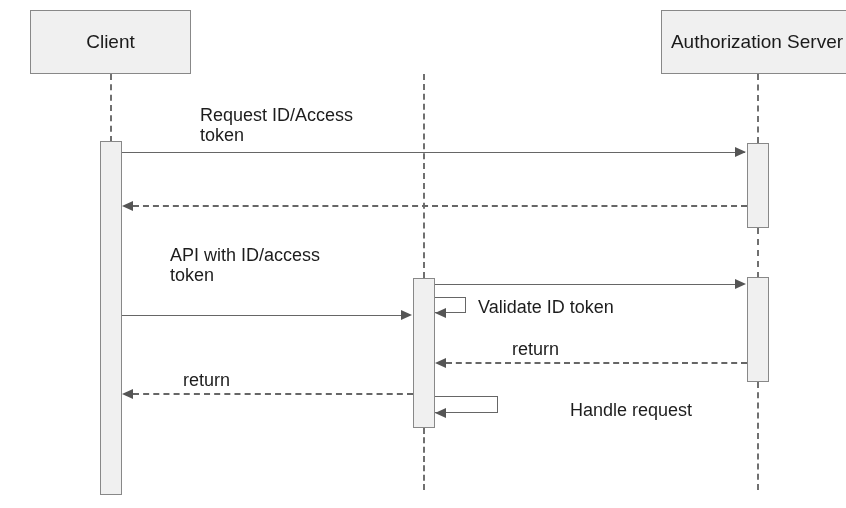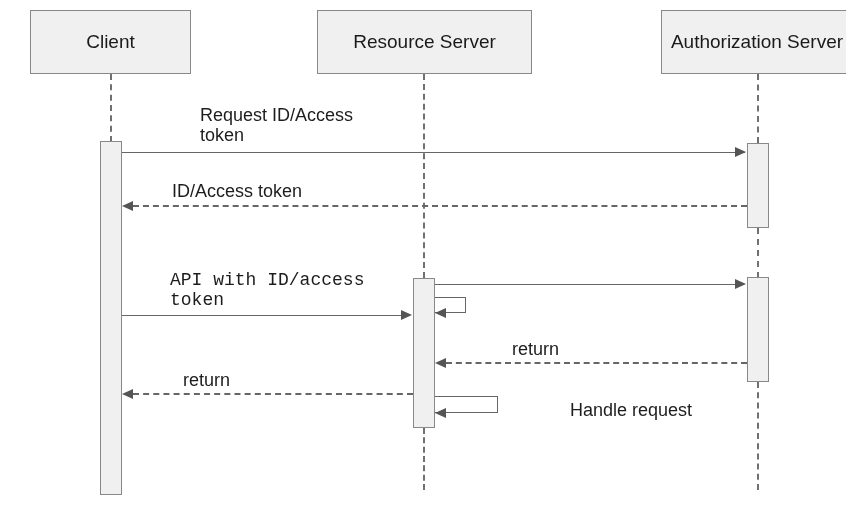--- a/index.html
+++ b/index.html
@@ -86,23 +86,20 @@
 </style>
 </head>
 <body>
 
 <div id="canvas">
 
   <div class="lifeline-box" style="left:10px; top:10px; width:161px; height:64px;">
     <span>Client</span>
   </div>
 
-  <div class="lifeline-box" style="left:297px; top:10px; width:215px; height:64px;">
-    <span>Resource Server</span>
-  </div>
 
   <div class="lifeline-box" style="left:641px; top:10px; width:192px; height:64px;">
     <span>Authorization Server</span>
   </div>
 
   <div class="lifeline" style="left:90px; top:74px; height:68px;"></div>
   <div class="lifeline" style="left:403px; top:74px; height:204px;"></div>
   <div class="lifeline" style="left:403px; top:428px; height:62px;"></div>
   <div class="lifeline" style="left:737px; top:74px; height:69px;"></div>
   <div class="lifeline" style="left:737px; top:228px; height:50px;"></div>
@@ -114,34 +111,34 @@
 
   <div class="activation" style="left:393px; top:278px; width:22px; height:150px;"></div>
 
   <div class="activation" style="left:727px; top:277px; width:22px; height:105px;"></div>
 
   <div class="msg-label" style="left:180px; top:105px; width:250px;">Request ID/Access
 token</div>
   <div class="msg-line solid" style="left:102px; top:152px; width:623px;"></div>
   <div class="arrow-right" style="left:715px; top:147px;"></div>
 
-  <div class="msg-label" style="left:152px; top:181px; width:250px;">ID/Access token</div>
   <div class="msg-line dashed" style="left:113px; top:205px; width:614px;"></div>
   <div class="arrow-left" style="left:102px; top:201px;"></div>
 
-  <div class="msg-label" style="left:150px; top:270px; width:250px;font-family:Liberation Mono, monospace;">API with ID/access
+  <div class="msg-label" style="left:150px; top:245px; width:250px;">API with ID/access
 token</div>
   <div class="msg-line solid" style="left:102px; top:315px; width:279px;"></div>
   <div class="arrow-right" style="left:381px; top:310px;"></div>
 
   <div class="msg-line solid" style="left:415px; top:284px; width:300px;"></div>
   <div class="arrow-right" style="left:715px; top:279px;"></div>
 
   <div class="selfloop" style="left:415px; top:297px; width:31px; height:16px;"></div>
   <div class="arrow-left" style="left:415px; top:308px;"></div>
+  <div class="msg-label" style="left:458px; top:297px; width:260px;">Validate ID token</div>
 
   <div class="msg-label" style="left:492px; top:339px; width:120px;">return</div>
   <div class="msg-line dashed" style="left:426px; top:362px; width:301px;"></div>
   <div class="arrow-left" style="left:415px; top:358px;"></div>
 
   <div class="msg-label" style="left:163px; top:370px; width:120px;">return</div>
   <div class="msg-line dashed" style="left:113px; top:393px; width:280px;"></div>
   <div class="arrow-left" style="left:102px; top:389px;"></div>
 
   <div class="selfloop" style="left:415px; top:396px; width:63px; height:17px;"></div>

